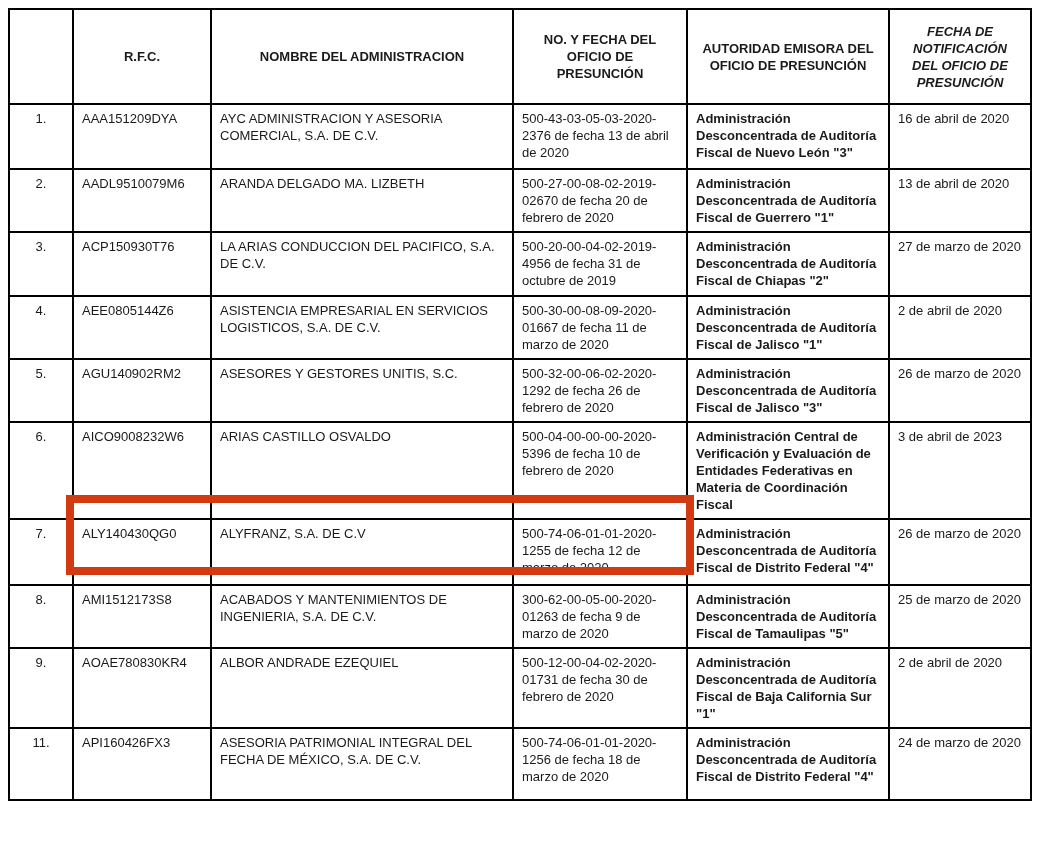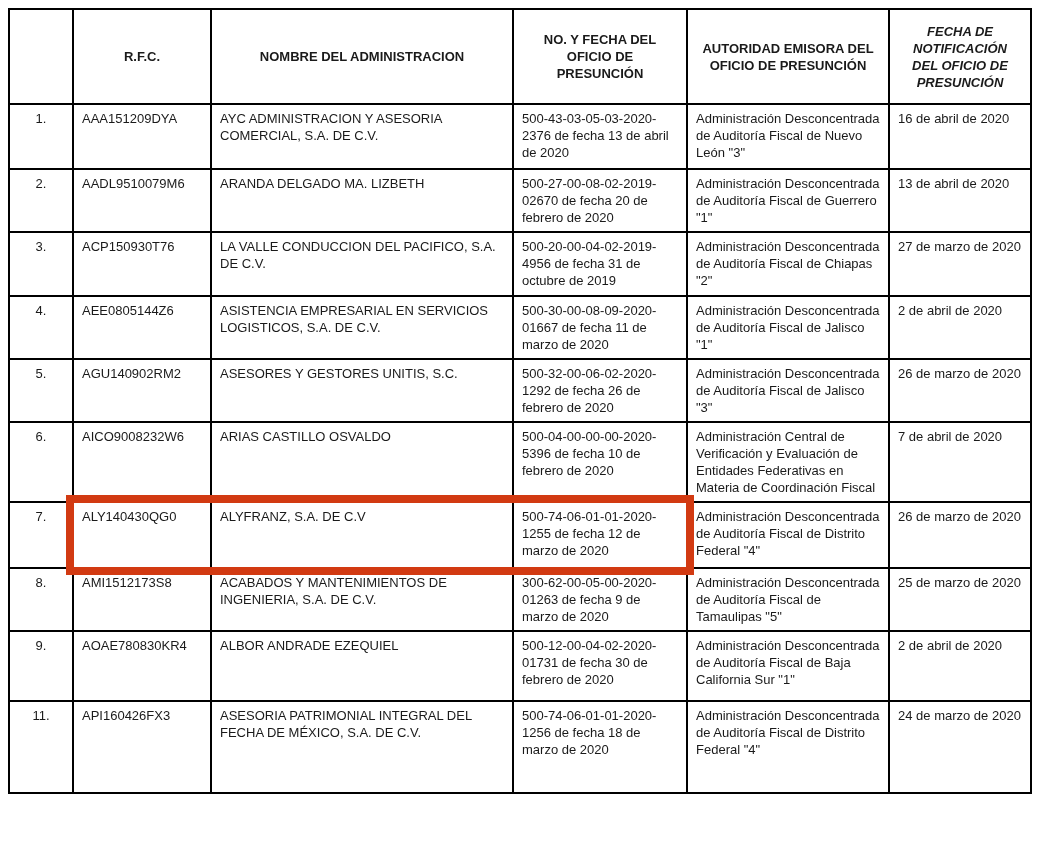--- a/index.html
+++ b/index.html
@@ -40,21 +40,21 @@
   table.presuncion th.col-oficio { padding: 0 10px; text-align: center; }
   table.presuncion th.col-fecha  { padding: 4px 14px; font-style: italic; }
   table.presuncion td {
     vertical-align: top;
     padding: 5px 8px;
   }
   td.col-num {
     text-align: center;
     padding-top: 6px;
   }
-  td.col-autoridad { padding-right: 24px; }
+  td.col-autoridad { padding-right: 24px; font-weight: bold; }
   td.col-fecha     { padding-right: 26px; }
   #highlight-box {
     position: absolute;
     border: 8px solid #d23a12;
     background: transparent;
     pointer-events: none;
     z-index: 5;
   }
 </style>
 </head>
@@ -94,21 +94,21 @@
           <td class="col-num">2.</td>
           <td class="col-rfc">AADL9510079M6</td>
           <td class="col-nombre">ARANDA DELGADO MA. LIZBETH</td>
           <td class="col-oficio">500-27-00-08-02-2019-02670 de fecha 20 de febrero de 2020</td>
           <td class="col-autoridad">Administración Desconcentrada de Auditoría Fiscal de Guerrero "1"</td>
           <td class="col-fecha">13 de abril de 2020</td>
         </tr>
         <tr style="height: 64px;">
           <td class="col-num">3.</td>
           <td class="col-rfc">ACP150930T76</td>
-          <td class="col-nombre">LA VALLE CONDUCCION DEL PACIFICO, S.A. DE C.V.</td>
+          <td class="col-nombre">LA ARIAS CONDUCCION DEL PACIFICO, S.A. DE C.V.</td>
           <td class="col-oficio">500-20-00-04-02-2019-4956 de fecha 31 de octubre de 2019</td>
           <td class="col-autoridad">Administración Desconcentrada de Auditoría Fiscal de Chiapas "2"</td>
           <td class="col-fecha">27 de marzo de 2020</td>
         </tr>
         <tr style="height: 62px;">
           <td class="col-num">4.</td>
           <td class="col-rfc">AEE0805144Z6</td>
           <td class="col-nombre">ASISTENCIA EMPRESARIAL EN SERVICIOS LOGISTICOS, S.A. DE C.V.</td>
           <td class="col-oficio">500-30-00-08-09-2020-01667 de fecha 11 de marzo de 2020</td>
           <td class="col-autoridad">Administración Desconcentrada de Auditoría Fiscal de Jalisco "1"</td>
@@ -121,21 +121,21 @@
           <td class="col-oficio">500-32-00-06-02-2020-1292 de fecha 26 de febrero de 2020</td>
           <td class="col-autoridad">Administración Desconcentrada de Auditoría Fiscal de Jalisco "3"</td>
           <td class="col-fecha">26 de marzo de 2020</td>
         </tr>
         <tr style="height: 77px;">
           <td class="col-num">6.</td>
           <td class="col-rfc">AICO9008232W6</td>
           <td class="col-nombre">ARIAS CASTILLO OSVALDO</td>
           <td class="col-oficio">500-04-00-00-00-2020-5396 de fecha 10 de febrero de 2020</td>
           <td class="col-autoridad">Administración Central de Verificación y Evaluación de Entidades Federativas en Materia de Coordinación Fiscal</td>
-          <td class="col-fecha">7 de abril de 2020</td>
+          <td class="col-fecha">3 de abril de 2023</td>
         </tr>
         <tr class="highlighted" style="height: 66px;">
           <td class="col-num">7.</td>
           <td class="col-rfc">ALY140430QG0</td>
           <td class="col-nombre">ALYFRANZ, S.A. DE C.V</td>
           <td class="col-oficio">500-74-06-01-01-2020-1255 de fecha 12 de marzo de 2020</td>
           <td class="col-autoridad">Administración Desconcentrada de Auditoría Fiscal de Distrito Federal "4"</td>
           <td class="col-fecha">26 de marzo de 2020</td>
         </tr>
         <tr style="height: 62px;">
@@ -147,21 +147,21 @@
           <td class="col-fecha">25 de marzo de 2020</td>
         </tr>
         <tr style="height: 70px;">
           <td class="col-num">9.</td>
           <td class="col-rfc">AOAE780830KR4</td>
           <td class="col-nombre">ALBOR ANDRADE EZEQUIEL</td>
           <td class="col-oficio">500-12-00-04-02-2020-01731 de fecha 30 de febrero de 2020</td>
           <td class="col-autoridad">Administración Desconcentrada de Auditoría Fiscal de Baja California Sur "1"</td>
           <td class="col-fecha">2 de abril de 2020</td>
         </tr>
-        <tr style="height: 92px;">
+        <tr style="height: 72px;">
           <td class="col-num">11.</td>
           <td class="col-rfc">API160426FX3</td>
           <td class="col-nombre">ASESORIA PATRIMONIAL INTEGRAL DEL FECHA DE MÉXICO, S.A. DE C.V.</td>
           <td class="col-oficio">500-74-06-01-01-2020-1256 de fecha 18 de marzo de 2020</td>
           <td class="col-autoridad">Administración Desconcentrada de Auditoría Fiscal de Distrito Federal "4"</td>
           <td class="col-fecha">24 de marzo de 2020</td>
         </tr>
       </tbody>
   </table>
 

